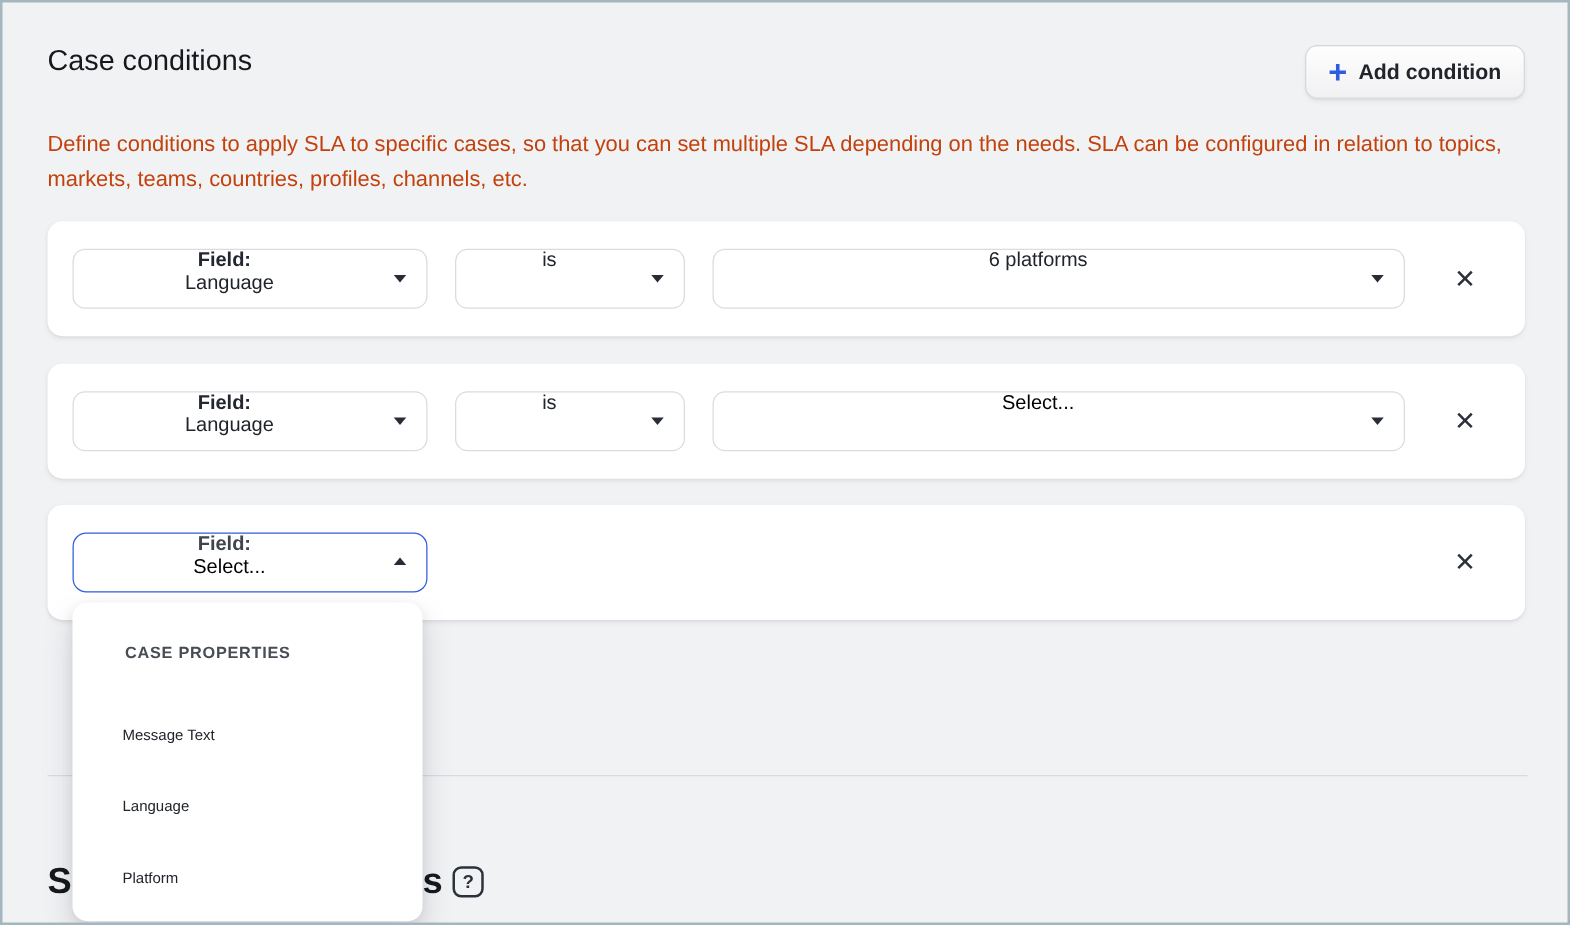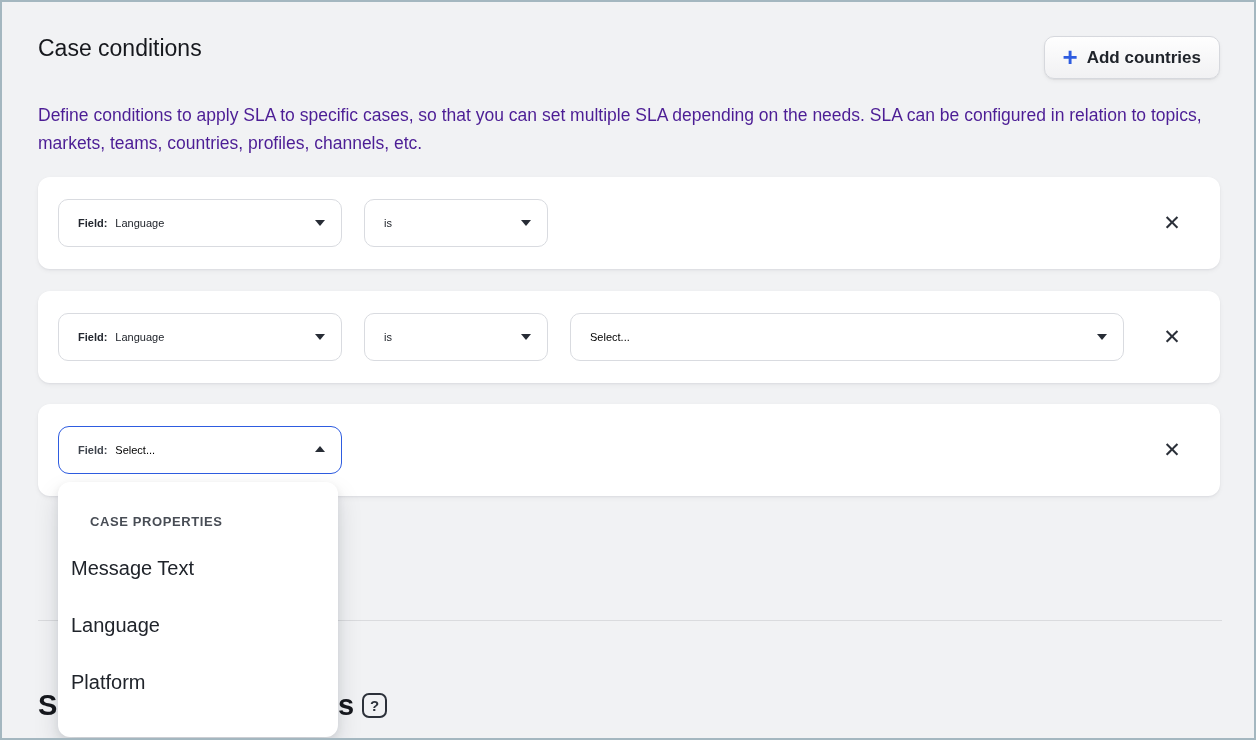--- a/index.html
+++ b/index.html
@@ -29,39 +29,40 @@
     cursor:pointer;
   }
   .add-btn .plus {
     font-size:26px; font-weight:600; color:#2e5ce0; line-height:1;
     position:relative; top:-1px;
   }
   .add-btn .add-label { font-size:17px; font-weight:700; color:#20242b; }
 
   .desc {
     position:absolute; left:36px; top:100px; width:1166px;
-    font-size:17.5px; line-height:27.5px; color:#4c1d95;
+    font-size:17.5px; line-height:27.5px; color:#c2410c;
   }
 
   .card {
     position:absolute; left:36px; width:1182px; height:92px;
     background:#ffffff; border-radius:12px;
     box-shadow:0 1px 2px rgba(15,23,42,.05), 0 2px 5px rgba(15,23,42,.05);
   }
   .card1 { top:175px; }
   .card2 { top:289px; }
   .card3 { top:402px; }
 
   .select {
     position:absolute; top:22px; height:48px;
     background:#fff; border:1px solid #d9dbe0; border-radius:10px;
     display:flex; align-items:center;
-    padding:0 40px 0 19px;
-    font-size:11px; color:#20242b;
+    padding:0 40px 0 7px;
+    font-size:16px; color:#20242b;
     cursor:pointer;
+    flex-direction:column;
   }
   .sel-field { left:20px;  width:284px; }
   .sel-op    { left:326px; width:184px;text-align:center; }
   .sel-val   { left:532px; width:554px; }
   .select.open {
     border:1.5px solid #2e5ce0; border-radius:11px;
   }
   .flabel { font-weight:700; color:#23272f; margin-right:8px; white-space:nowrap; }
   .select.open .flabel { color:#3f444d; }
   .fvalue { white-space:nowrap; overflow:hidden; }
@@ -104,53 +105,57 @@
     background:transparent; cursor:pointer;
   }
 
   .menu {
     position:absolute; left:56px; top:480px; width:280px; height:255px;
     background:#ffffff; border-radius:12px;
     box-shadow:0 12px 26px rgba(15,23,42,.13), 0 3px 9px rgba(15,23,42,.08);
     z-index:10;
   }
   .menu-group {
-    position:absolute; left:32px; top:32px;
+    position:absolute; left:42px; top:32px;
     font-size:13px; font-weight:700; letter-spacing:.6px; color:#484d55;
   }
   .menu-item {
-    position:absolute; left:13px; width:220px;
-    font-size:20px; color:#20242b; cursor:pointer; line-height:22px;
+    position:absolute; left:40px; width:220px;
+    font-size:12px; color:#20242b; cursor:pointer; line-height:22px;margin-top:20px;
   }
   .mi-0 { top:75px; }
   .mi-1 { top:132px; }
   .mi-2 { top:189px; }
 </style>
 </head>
 <body>
 
 <div class="page">
 
   <div class="title">Case conditions</div>
 
   <button class="add-btn">
     <span class="plus">+</span>
-    <span class="add-label">Add countries</span>
+    <span class="add-label">Add condition</span>
   </button>
 
   <div class="desc">Define conditions to apply SLA to specific cases, so that you can set multiple SLA depending on the needs. SLA can be configured in relation to topics, markets, teams, countries, profiles, channels, etc.</div>
 
   <div class="card card1">
     <div class="select sel-field">
       <span class="flabel">Field:</span>
       <span class="fvalue">Language</span>
       <span class="caret down"></span>
     </div>
     <div class="select sel-op">
       <span class="fvalue">is</span>
+      <span class="caret down"></span>
+    </div>
+    <div class="select sel-val">
+      <span class="fvalue">6 platforms</span>
       <span class="caret down"></span>
     </div>
     <button class="close-btn">
       <span>✕</span>
     </button>
   </div>
 
   <div class="card card2">
     <div class="select sel-field">
       <span class="flabel">Field:</span>

